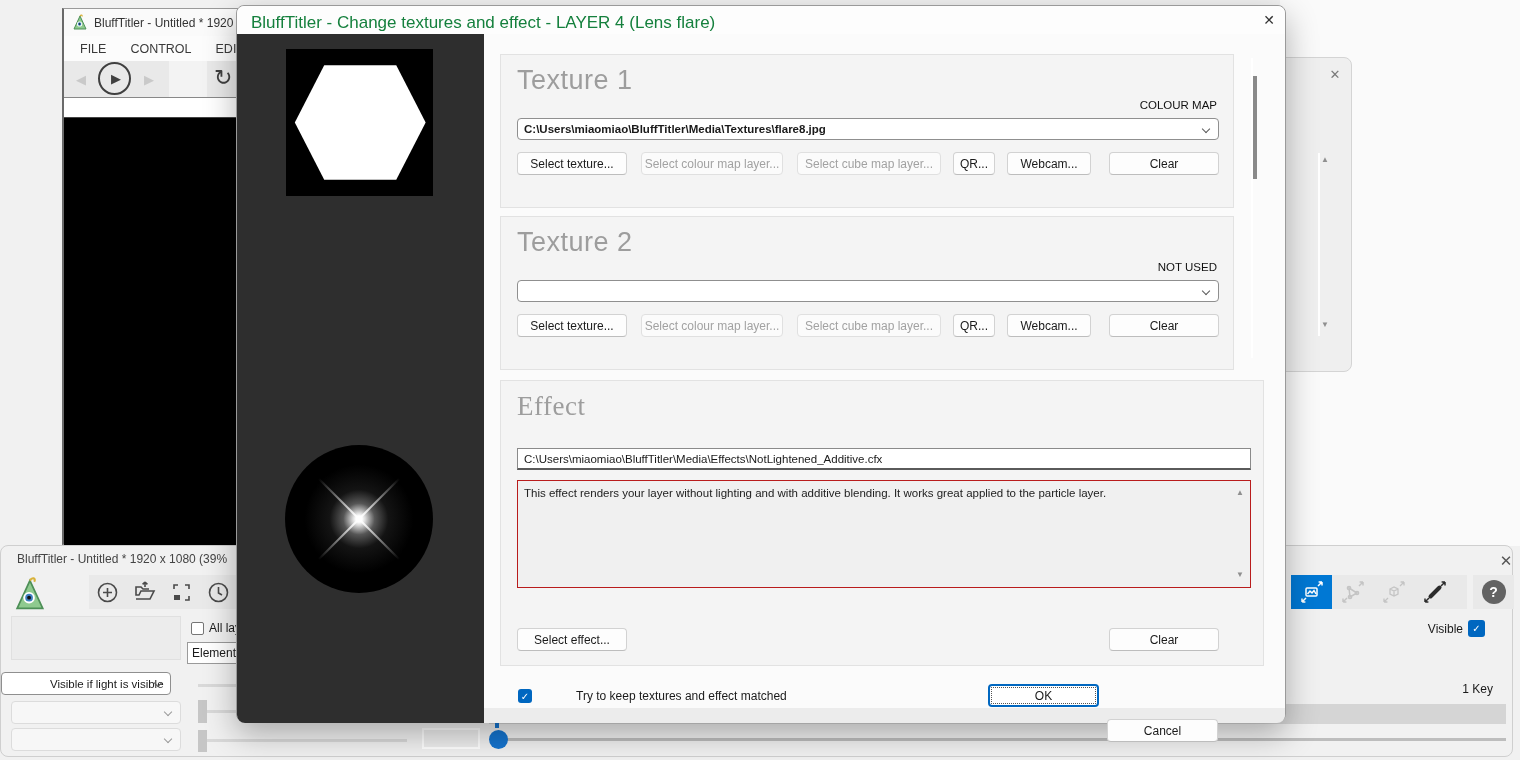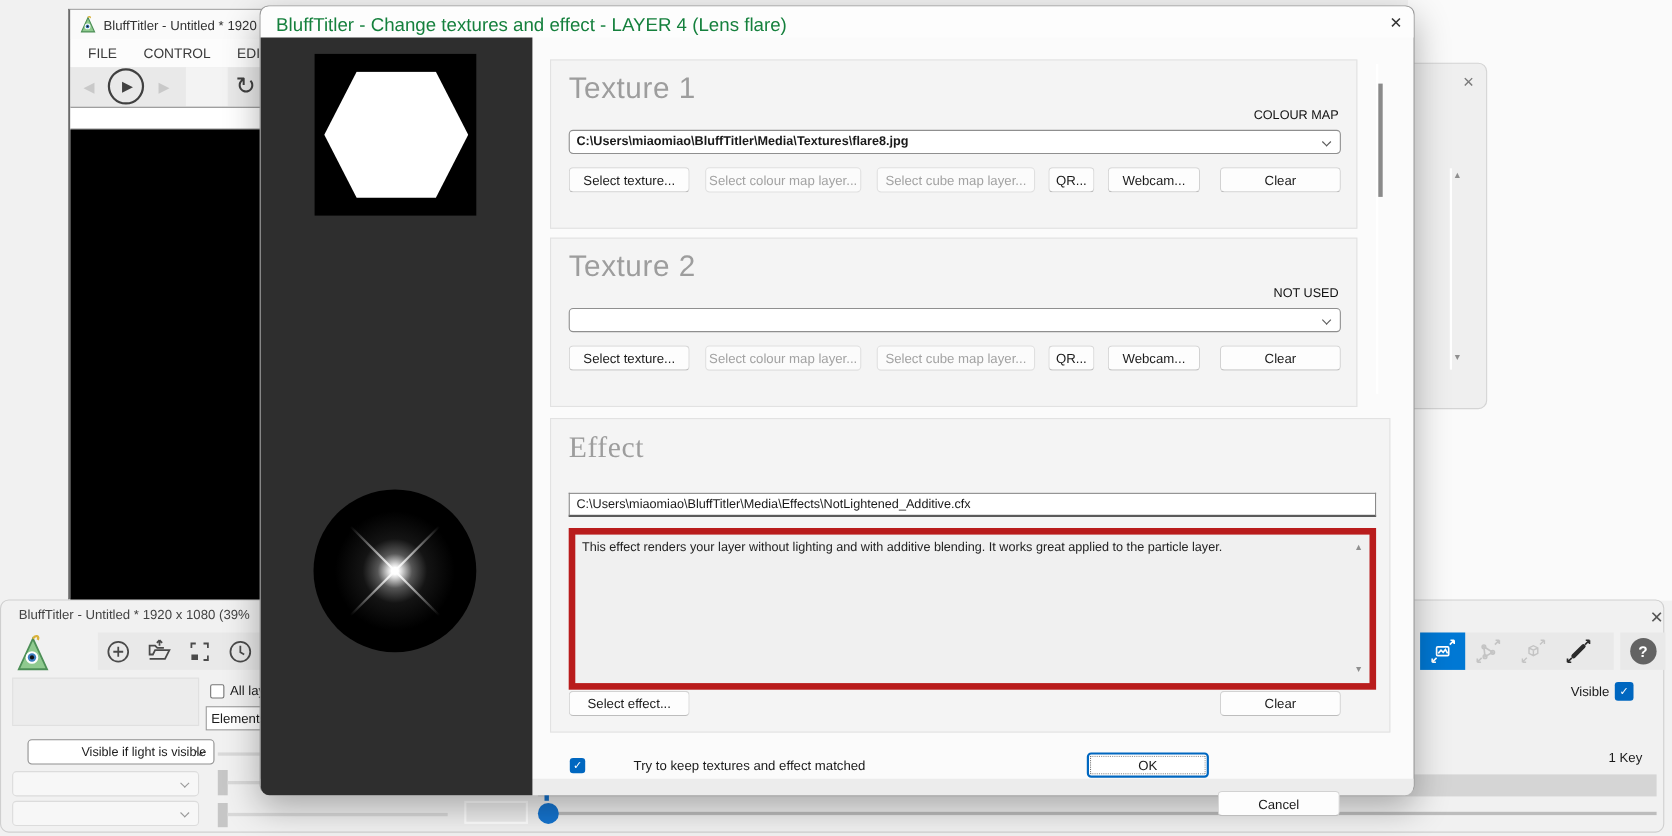--- a/index.html
+++ b/index.html
@@ -117,21 +117,21 @@
   <div class="abs" style="left:10px; top:70px; width:170px; height:44px; background:#ececec; border:1px solid #e0e0e0;"></div>
 
   <div class="abs" style="left:190px; top:76px; width:13px; height:13px; background:#fff; border:1px solid #767676; border-radius:2px;"></div>
   <span class="abs" style="left:208px; top:75px; font-size:12px; white-space:nowrap;">All layers</span>
 
   <div class="abs" style="left:186px; top:96px; width:64px; height:22px; background:#fff; border:1px solid #9a9a9a;
               font-size:12px; display:flex; align-items:center; padding-left:4px; white-space:nowrap;">
     <span>Elements</span>
   </div>
 
-  <div class="combo" style="left:24px; top:126px; width:170px; height:23px;padding-left:48px;">
+  <div class="combo" style="left:0; top:126px; width:170px; height:23px;padding-left:48px;">
     <span style="white-space:nowrap;">Visible if light is visible</span>
     <span class="chev"></span>
   </div>
   <div class="combo" style="left:10px; top:155px; width:170px; height:23px; background:#f7f7f7; border-color:#dcdcdc;">
     <span class="chev dim"></span>
   </div>
   <div class="combo" style="left:10px; top:182px; width:170px; height:23px; background:#f7f7f7; border-color:#dcdcdc;">
     <span class="chev dim"></span>
   </div>
 
@@ -255,21 +255,21 @@
 
   <div class="abs" style="left:1014px; top:52px; width:2px; height:300px; background:#ffffff;"></div>
   <div class="abs" style="left:1016px; top:70px; width:4px; height:103px; background:#8a8a8a;"></div>
 
   <div class="abs" style="left:263px; top:374px; width:764px; height:286px; background:#f4f4f4; border:1px solid #e2e2e2;">
     <span class="abs grouphead" style="left:16px; top:10px;font-family:Liberation Serif, serif;">Effect</span>
     <div class="abs" style="left:16px; top:67px; width:734px; height:22px; background:#fff; border:1px solid #8a8a8a;
                 border-bottom:2px solid #5a5a5a; font-size:11.5px; display:flex; align-items:center; padding:0 6px;">
       <span style="white-space:nowrap;">C:\Users\miaomiao\BluffTitler\Media\Effects\NotLightened_Additive.cfx</span>
     </div>
-    <div class="abs" style="left:16px; top:99px; width:734px; height:147px; background:#f0f0f0; border:6px solid #b91c1c;
+    <div class="abs" style="left:16px; top:99px; width:734px; height:108px; background:#f0f0f0; border:1px solid #b91c1c;
                 font-size:11.5px; color:#222; padding:6px 24px 6px 6px;">
       <span>This effect renders your layer without lighting and with additive blending. It works great applied to the particle layer.</span>
       <span class="abs tri" style="right:6px; top:8px;">▲</span>
       <span class="abs tri" style="right:6px; bottom:8px;">▼</span>
     </div>
     <div class="abs btn" style="left:16px; top:247px; width:110px;">Select effect...</div>
     <div class="abs btn" style="left:608px; top:247px; width:110px;">Clear</div>
   </div>
 
   <div class="abs cb" style="left:281px; top:683px; width:14px; height:14px;">

